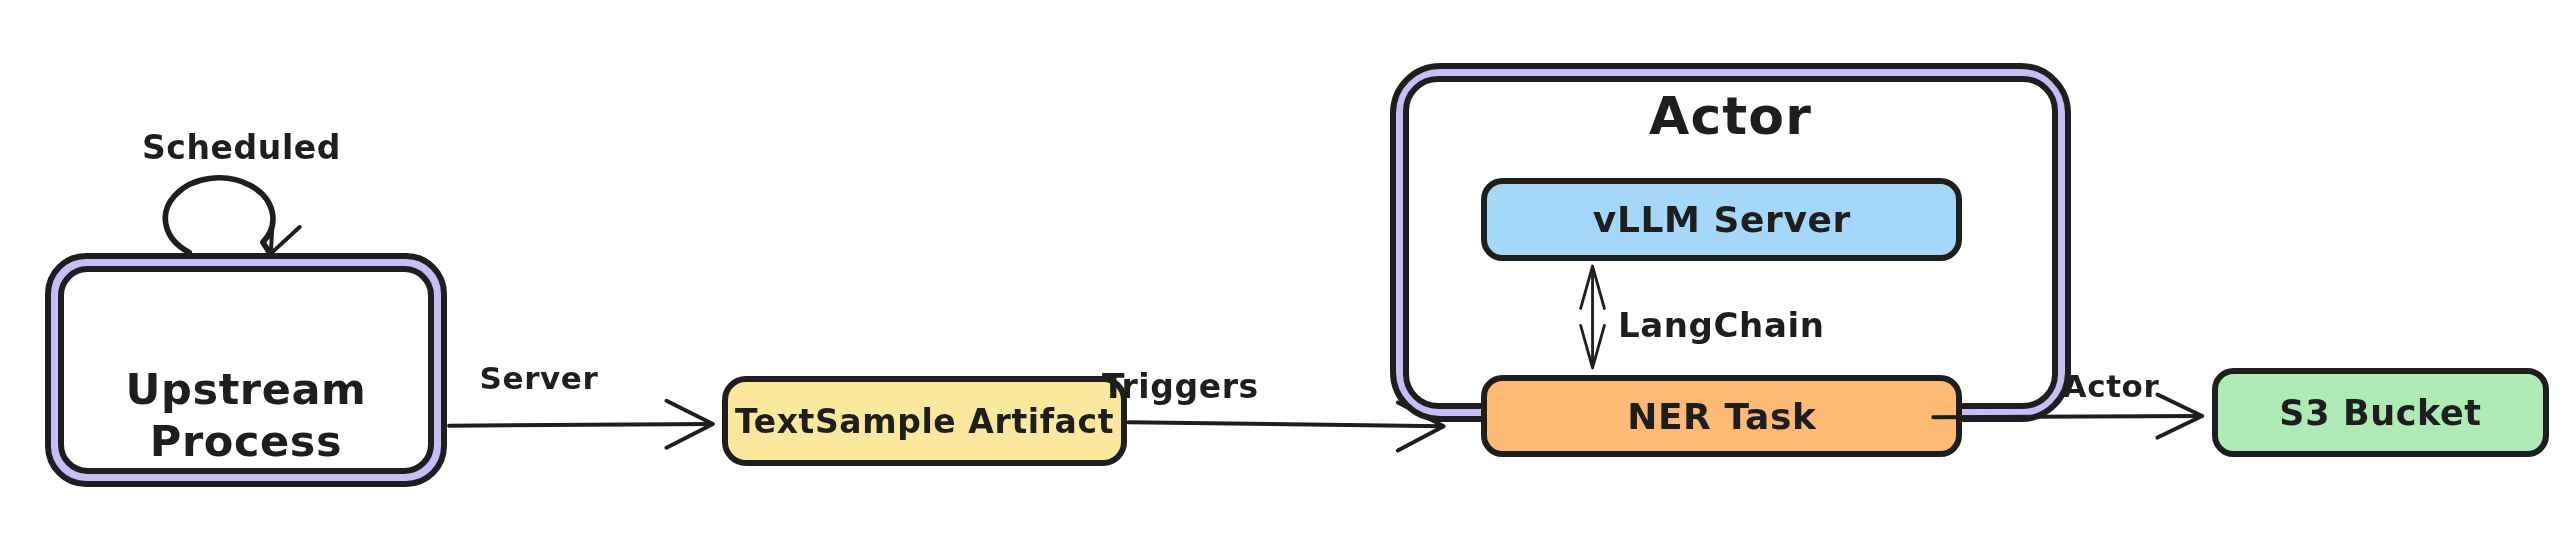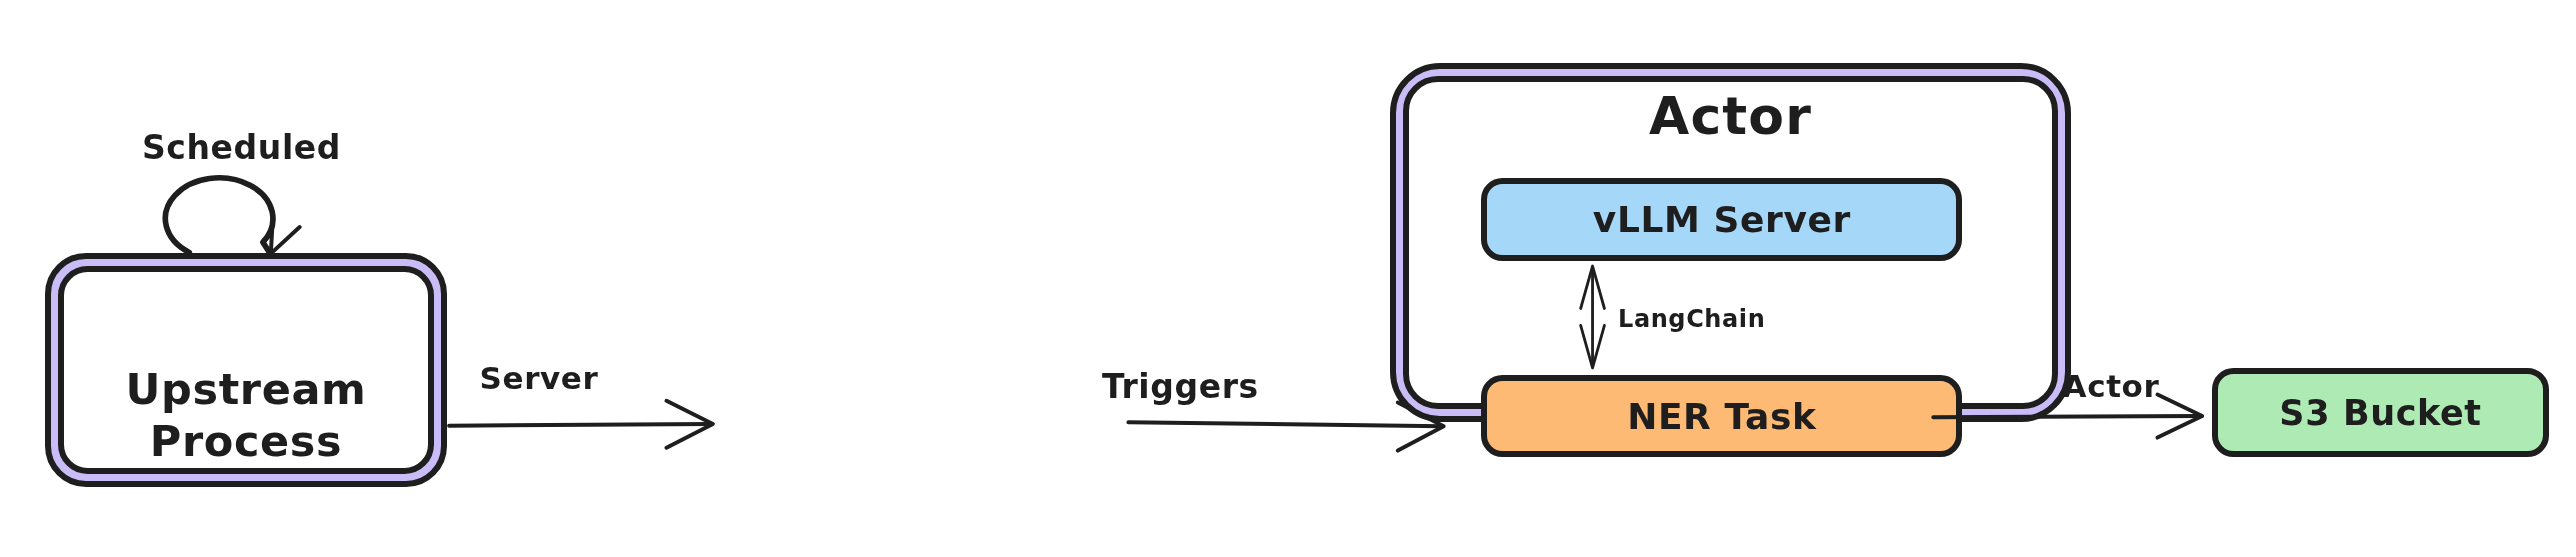--- a/index.html
+++ b/index.html
@@ -56,41 +56,44 @@
   #s3-box .node-label { font-size: 35px; }
 
   
   .edge-label {
     position: absolute; font-weight: 600; letter-spacing: 0.6px;
     white-space: nowrap; z-index: 20;
   }
   #scheduled-label { left: 142px;  top: 128px;  width: 170px; text-align: center; font-size: 33px; }
   #creates-label   { left: 454px;  top: 360px;  width: 170px; text-align: center; font-size: 31px; }
   #triggers-label  { left: 1102px; top: 367px;  width: 170px; text-align: left; font-size: 33px; }
-  #langchain-label { left: 1618px; top: 305px;  font-size: 24px; }
+  #langchain-label { left: 1618px; top: 305px;  font-size: 34px; }
   #output-label    { left: 2040px; top: 368px;  width: 142px; text-align: center; font-size: 31px; }
 
   
   #edges-svg {
     position: absolute; left: 0; top: 0; width: 2576px; height: 557px;
     z-index: 10; pointer-events: none;
   }
   #edges-svg path { fill: none; stroke: #1e1e1e; stroke-linecap: round; stroke-linejoin: round; }
 </style>
 </head>
 <body style="color: rgb(30, 30, 30);">
 
 <div id="canvas">
 
   <div class="dbl-outer" id="upstream-outer" style="background: rgb(201, 188, 247); border-color: rgb(30, 30, 30);">
     <div class="dbl-inner" id="upstream-inner" style="background: rgb(255, 255, 255); border-color: rgb(30, 30, 30);">
       <div class="node-label">Upstream Process</div>
     </div>
   </div>
 
+  <div class="node" id="textsample-box" style="background: rgb(250, 233, 156); border-color: rgb(30, 30, 30);">
+    <div class="node-label">TextSample Artifact</div>
+  </div>
 
   <div class="dbl-outer" id="actor-outer" style="background: rgb(201, 188, 247); border-color: rgb(30, 30, 30);">
     <div class="dbl-inner" id="actor-inner" style="background: rgb(255, 255, 255); border-color: rgb(30, 30, 30);">
       <div id="actor-title">Actor</div>
 
       <div class="node" id="vllm-box" style="background: rgb(165, 216, 248); border-color: rgb(30, 30, 30);">
         <div class="node-label">vLLM Server</div>
       </div>
 
       <div class="node" id="ner-box" style="background: #fdba74; border-color: rgb(30, 30, 30);">

